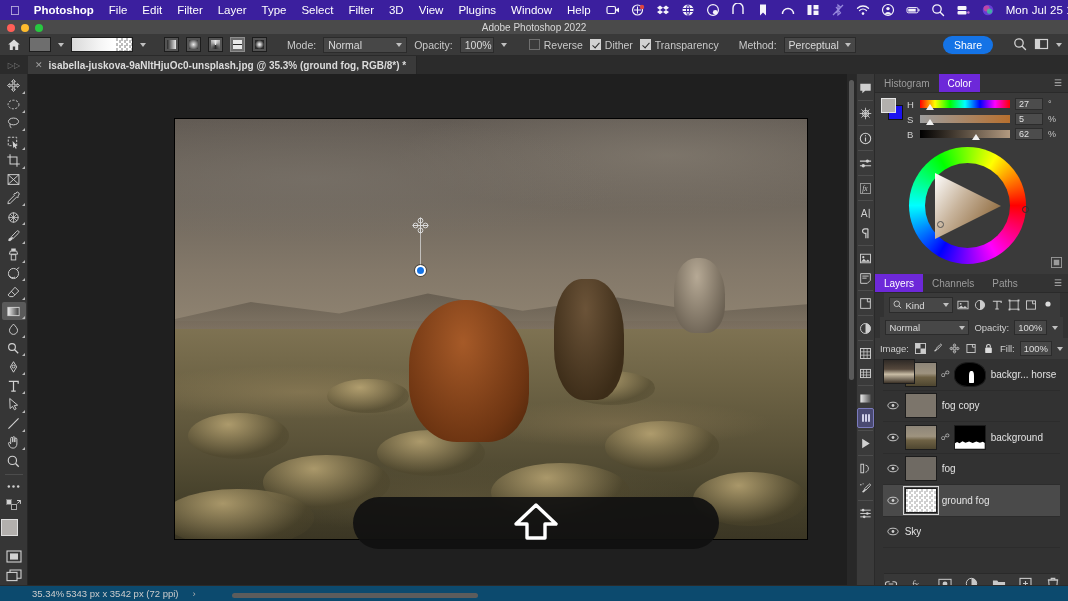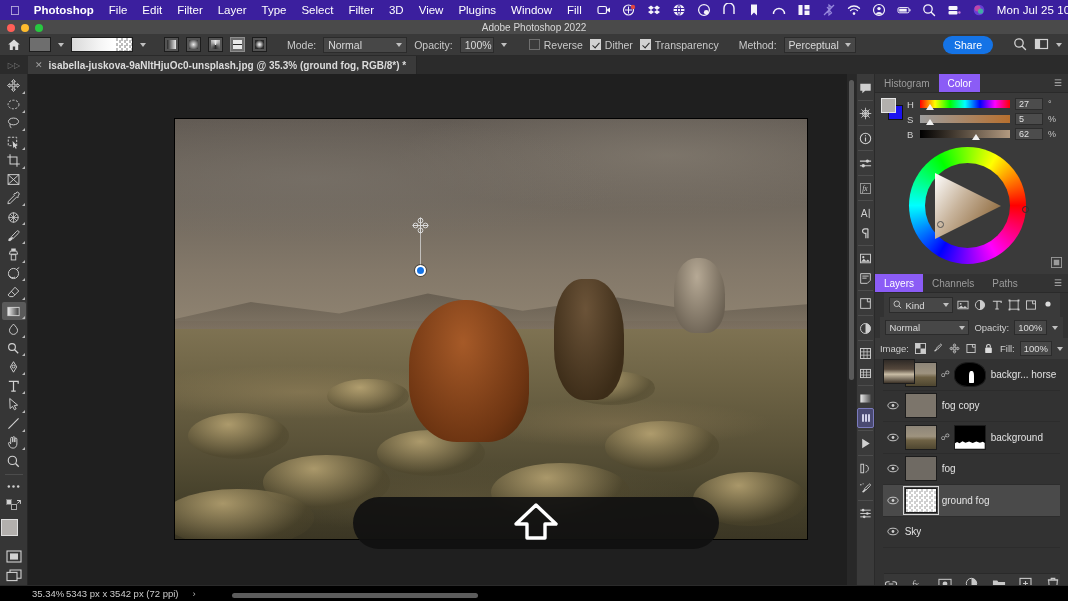--- a/index.html
+++ b/index.html
@@ -235,21 +235,21 @@
     position: absolute; top: 54px; right: 0; width: 193px; bottom: 8px;
     background: #323232; display: flex; flex-direction: column;
   }
   .panelhead {
     height: 19px; background: #333333; display: flex; align-items: stretch;
     border-bottom: 1px solid #2a2a2a;
   }
   .ptab {
     display: flex; align-items: center; padding: 0 9px; font-size: 10px; color: #9c9c9c;
   }
-  .ptab.active { background: #8b5cf6; color: #ffffff; }
+  .ptab.active { background: #6d28d9; color: #ffffff; }
   .pmenu { margin-left: auto; display: flex; align-items: center; padding-right: 5px;
     color: #bbb; font-size: 9px; letter-spacing: 1px; }
 
   
   .colorpanel { background: #3a3a3a; padding: 5px 6px 4px 6px; position: relative; }
   .cp-row { display: flex; align-items: center; gap: 5px; margin-bottom: 3px; }
   .cp-swatch { position: relative; width: 22px; height: 22px; margin-right: 4px; }
   .cp-swatch .f { position: absolute; left: 0; top: 0; width: 15px; height: 15px;
     background: #b3b0ad; border: 1px solid #e6e6e6; }
   .cp-swatch .b { position: absolute; left: 7px; top: 7px; width: 15px; height: 15px;
@@ -354,21 +354,21 @@
   .lname { font-size: 10px; color: #e2e2e2; white-space: nowrap; overflow: hidden; }
   .layerfooter {
     height: 20px; background: #383838; display: flex; align-items: center;
     justify-content: center; gap: 13px; border-top: 1px solid #2a2a2a;
   }
   .lfico { width: 14px; height: 14px; display: flex; align-items: center; justify-content: center; }
 
   
   .statusbar {
     position: absolute; left: 0; bottom: 0; width: 1068px; height: 16px;
-    background: #000000; border-top: 1px solid #2a2a2a;
+    background: #0c4a6e; border-top: 1px solid #2a2a2a;
     display: flex; align-items: center; font-size: 9.5px; color: #cdcdcd;
   }
   .statusbar .zoom { width: 60px; padding-left: 32px; }
   .statusbar .dims { padding-left: 6px; white-space: nowrap; }
   .statusbar .arr { padding-left: 14px; color: #b0b0b0; }
   .hscroll { position: absolute; left: 232px; bottom: 3px; width: 246px; height: 5px;
     background: #5c5c5c; border-radius: 3px; }
   .statusbar .rightfill { flex: 1; }
 </style>
 </head>
@@ -383,21 +383,21 @@
     <span class="mitem">Edit</span>
     <span class="mitem">Filter</span>
     <span class="mitem">Layer</span>
     <span class="mitem">Type</span>
     <span class="mitem">Select</span>
     <span class="mitem">Filter</span>
     <span class="mitem">3D</span>
     <span class="mitem">View</span>
     <span class="mitem">Plugins</span>
     <span class="mitem">Window</span>
-    <span class="mitem">Fill</span>
+    <span class="mitem">Help</span>
     <span class="spacer"></span>
     <span class="tray">
       <span class="ticon">
         <svg width="14" height="14" viewBox="0 0 14 14">
             <rect x="1" y="3.5" width="8.5" height="7" rx="1.5" fill="none" stroke="#fff" stroke-width="1.2"></rect>
             <path d="M10 6.5l3-2v5l-3-2z" fill="#fff"></path>
           </svg>
       </span>
       <span class="ticon">
         <svg width="14" height="14" viewBox="0 0 14 14">

